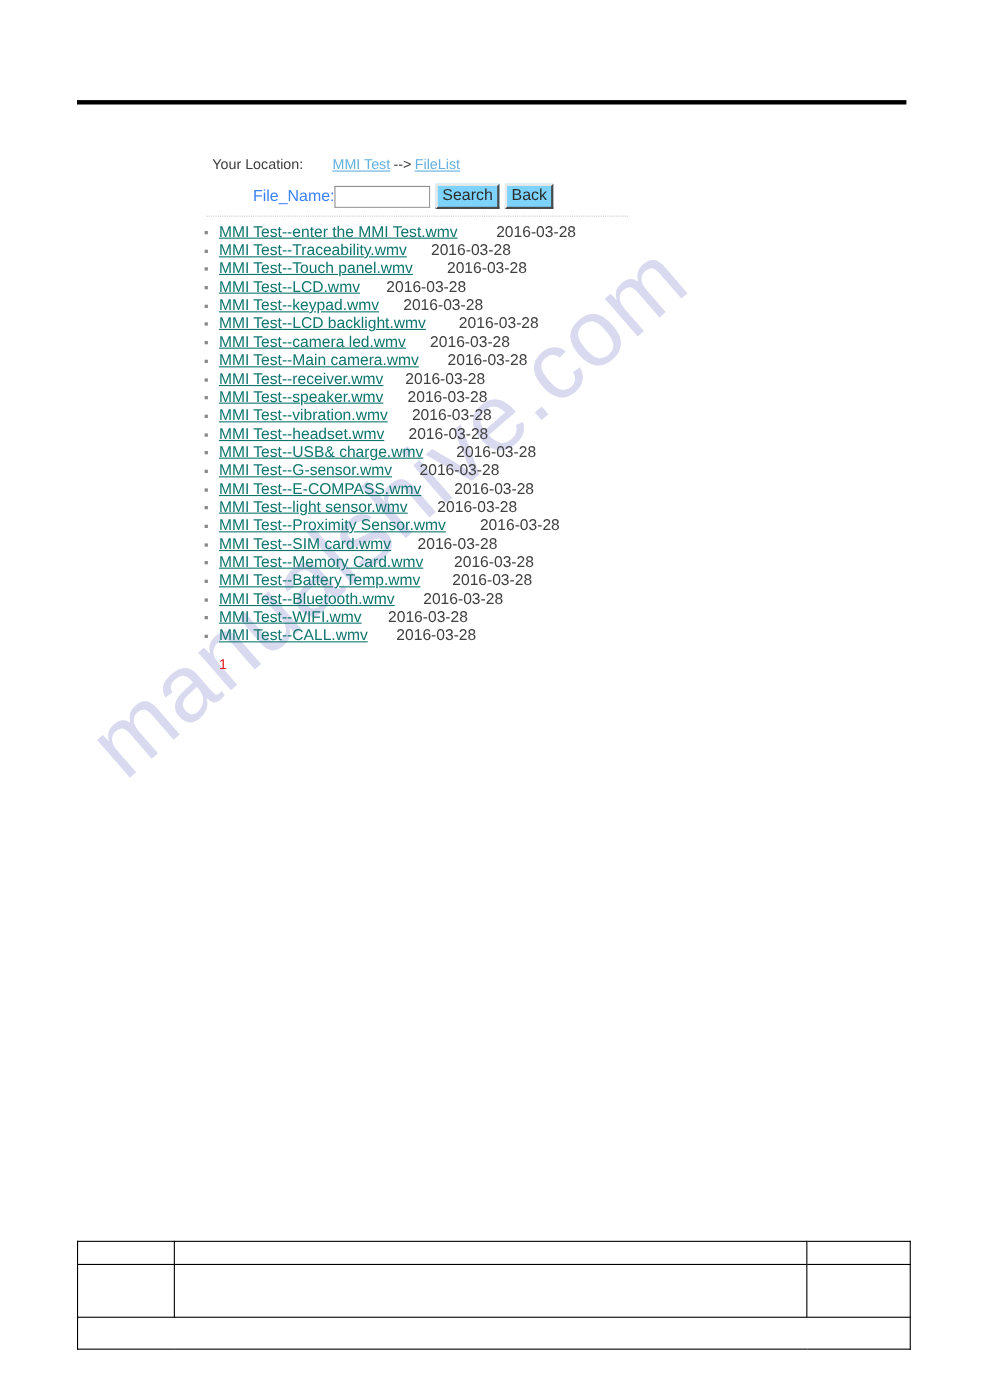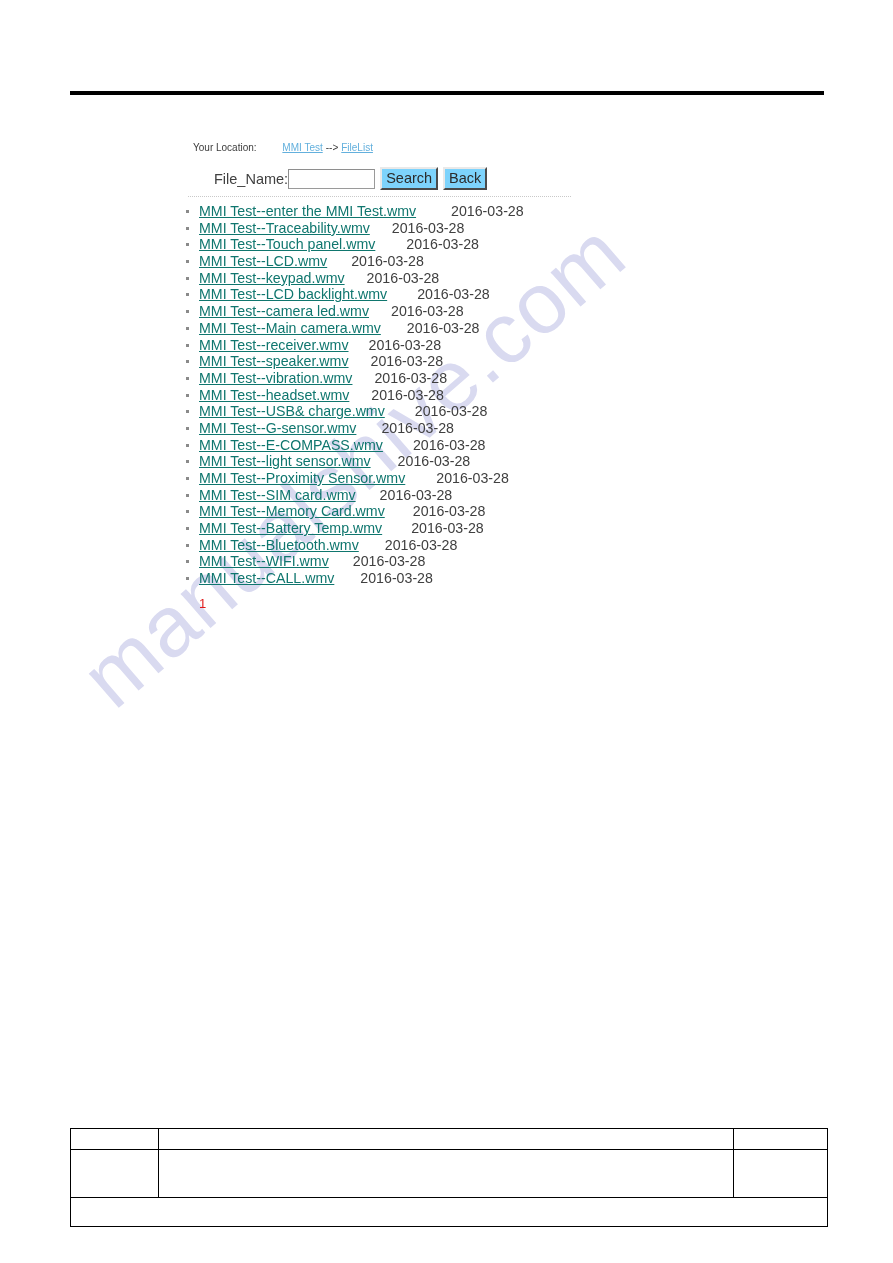--- a/index.html
+++ b/index.html
@@ -64,21 +64,21 @@
     top: 142px;
     width: 893px;
     z-index: 3;
   }
 
   
   .loc-row {
     position: relative;
     height: 20px;
     padding-left: 193px;
-    font-size: 10px;
+    font-size: 13px;
     color: #3f3f3f;
     white-space: nowrap;
   }
   .loc-label {
     display: inline-block;
     color: #3d3d3d;
   }
   .loc-links {
     display: inline-block;
     margin-left: 23px;
@@ -101,22 +101,23 @@
     margin-top: 5px;
     height: 22px;
     padding-left: 214px;
     white-space: nowrap;
     font-size: 14.5px;
     color: #3d3d3d;
   }
   .fn-label {
     display: inline-block;
     vertical-align: middle;
-    color: #404040;
+    color: #3b82f6;
     line-height: 20px;
+    margin-left: 16px;
   }
   .fn-input {
     display: inline-block;
     vertical-align: middle;
     width: 81px;
     height: 16px;
     margin: 0 0 0 0;
     padding: 1px 2px;
     border: 1px solid #9a9a9a;
     border-top-color: #8e8e8e;

